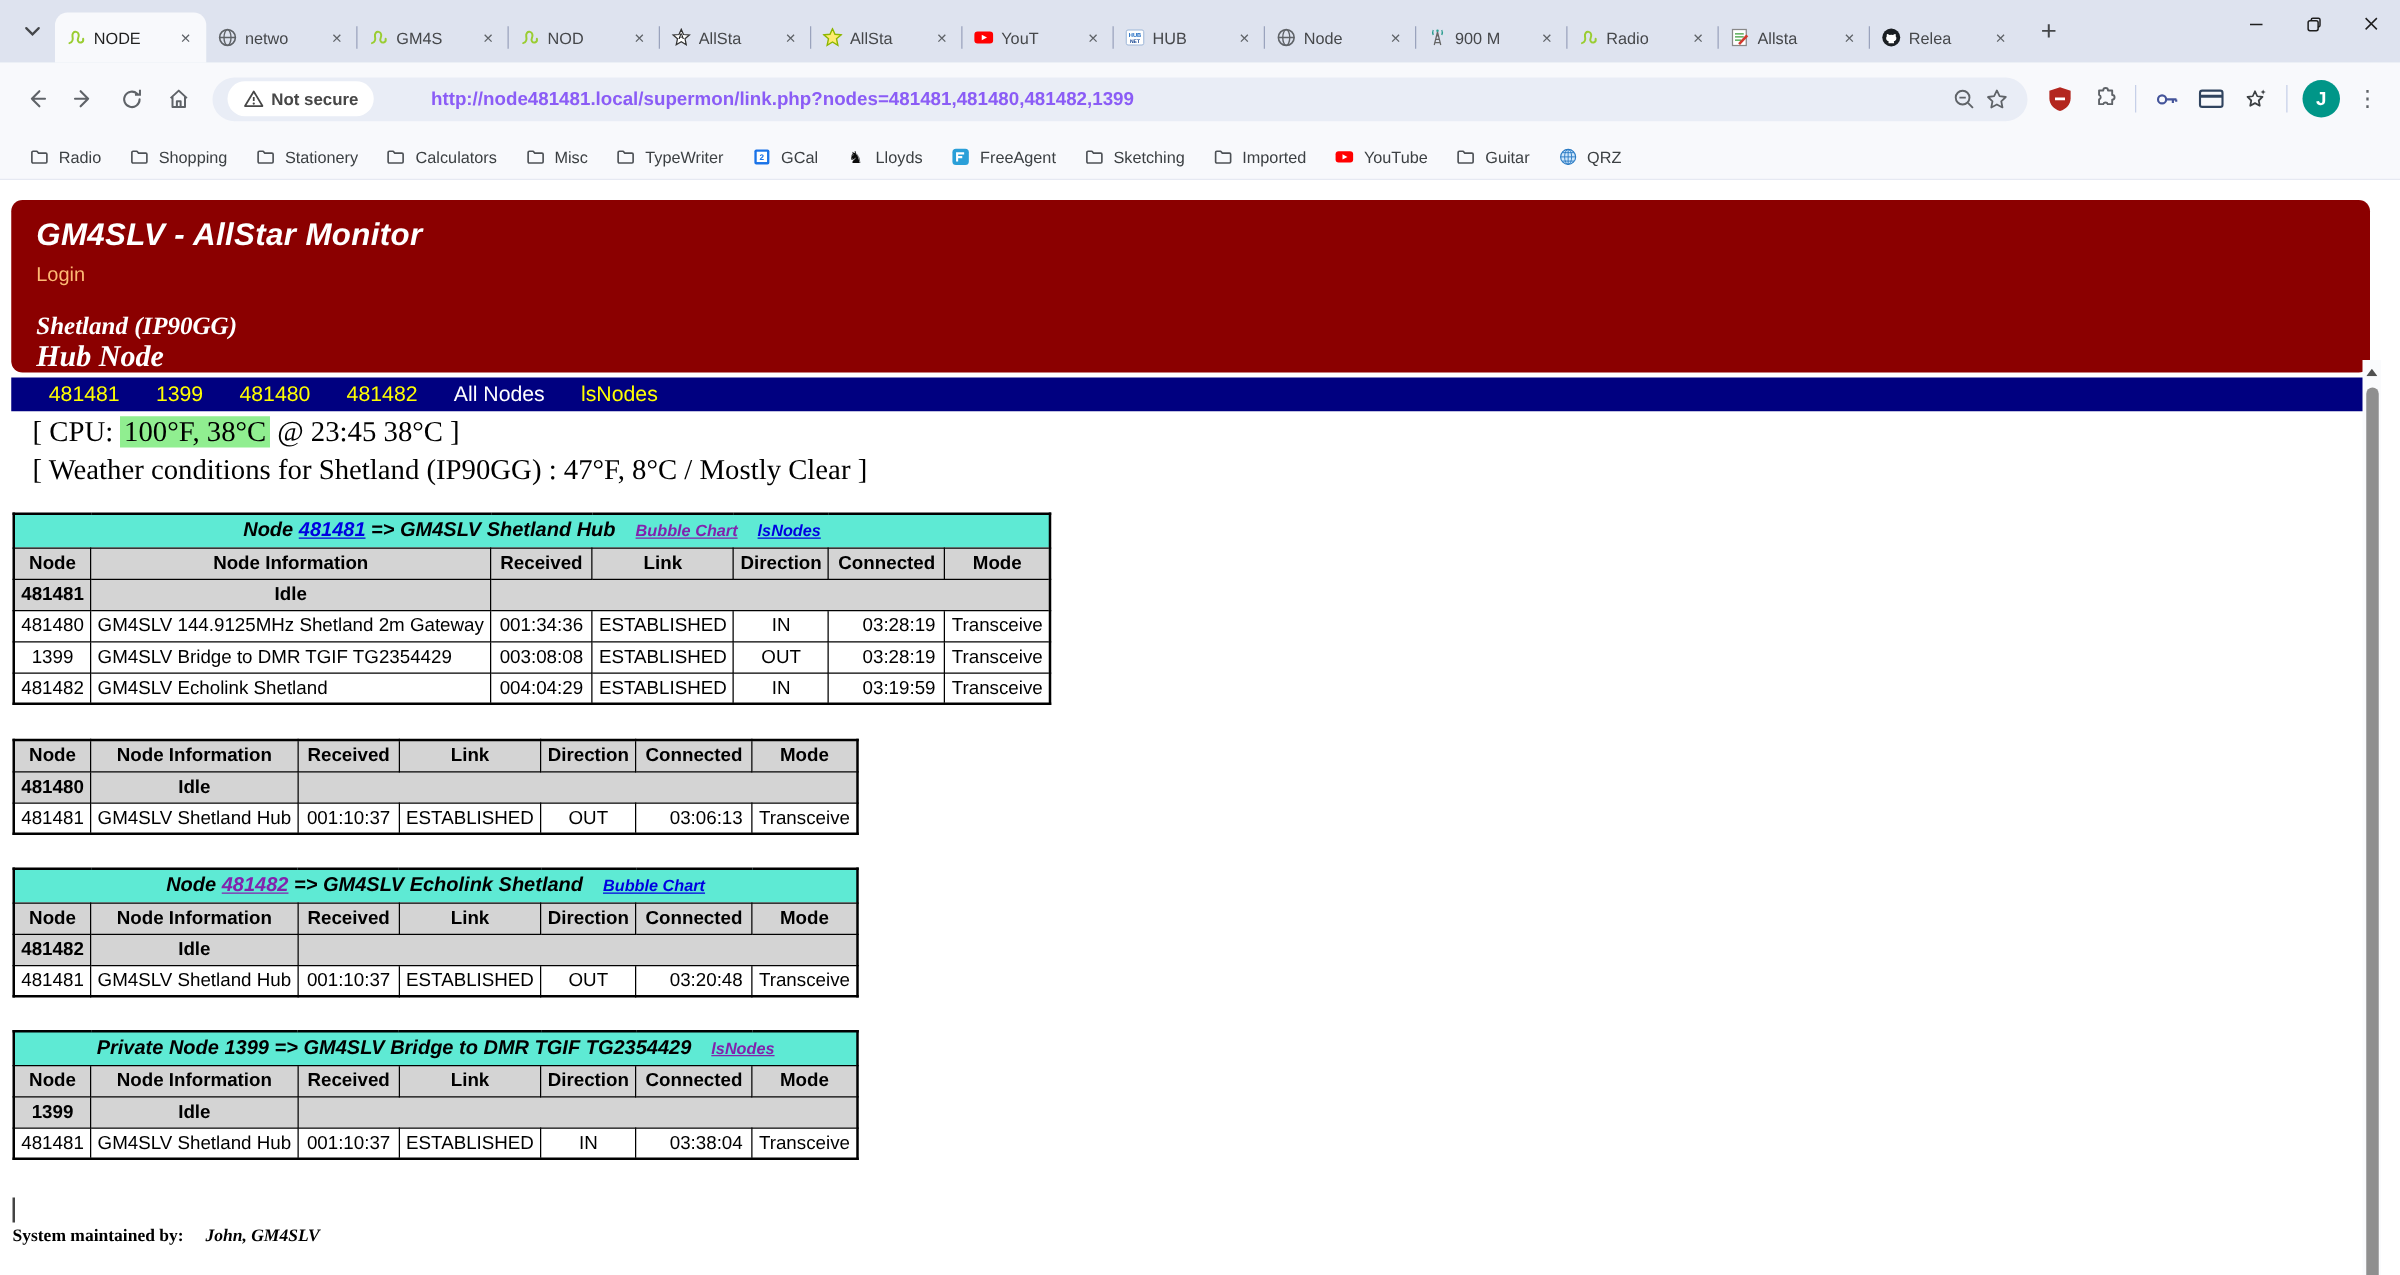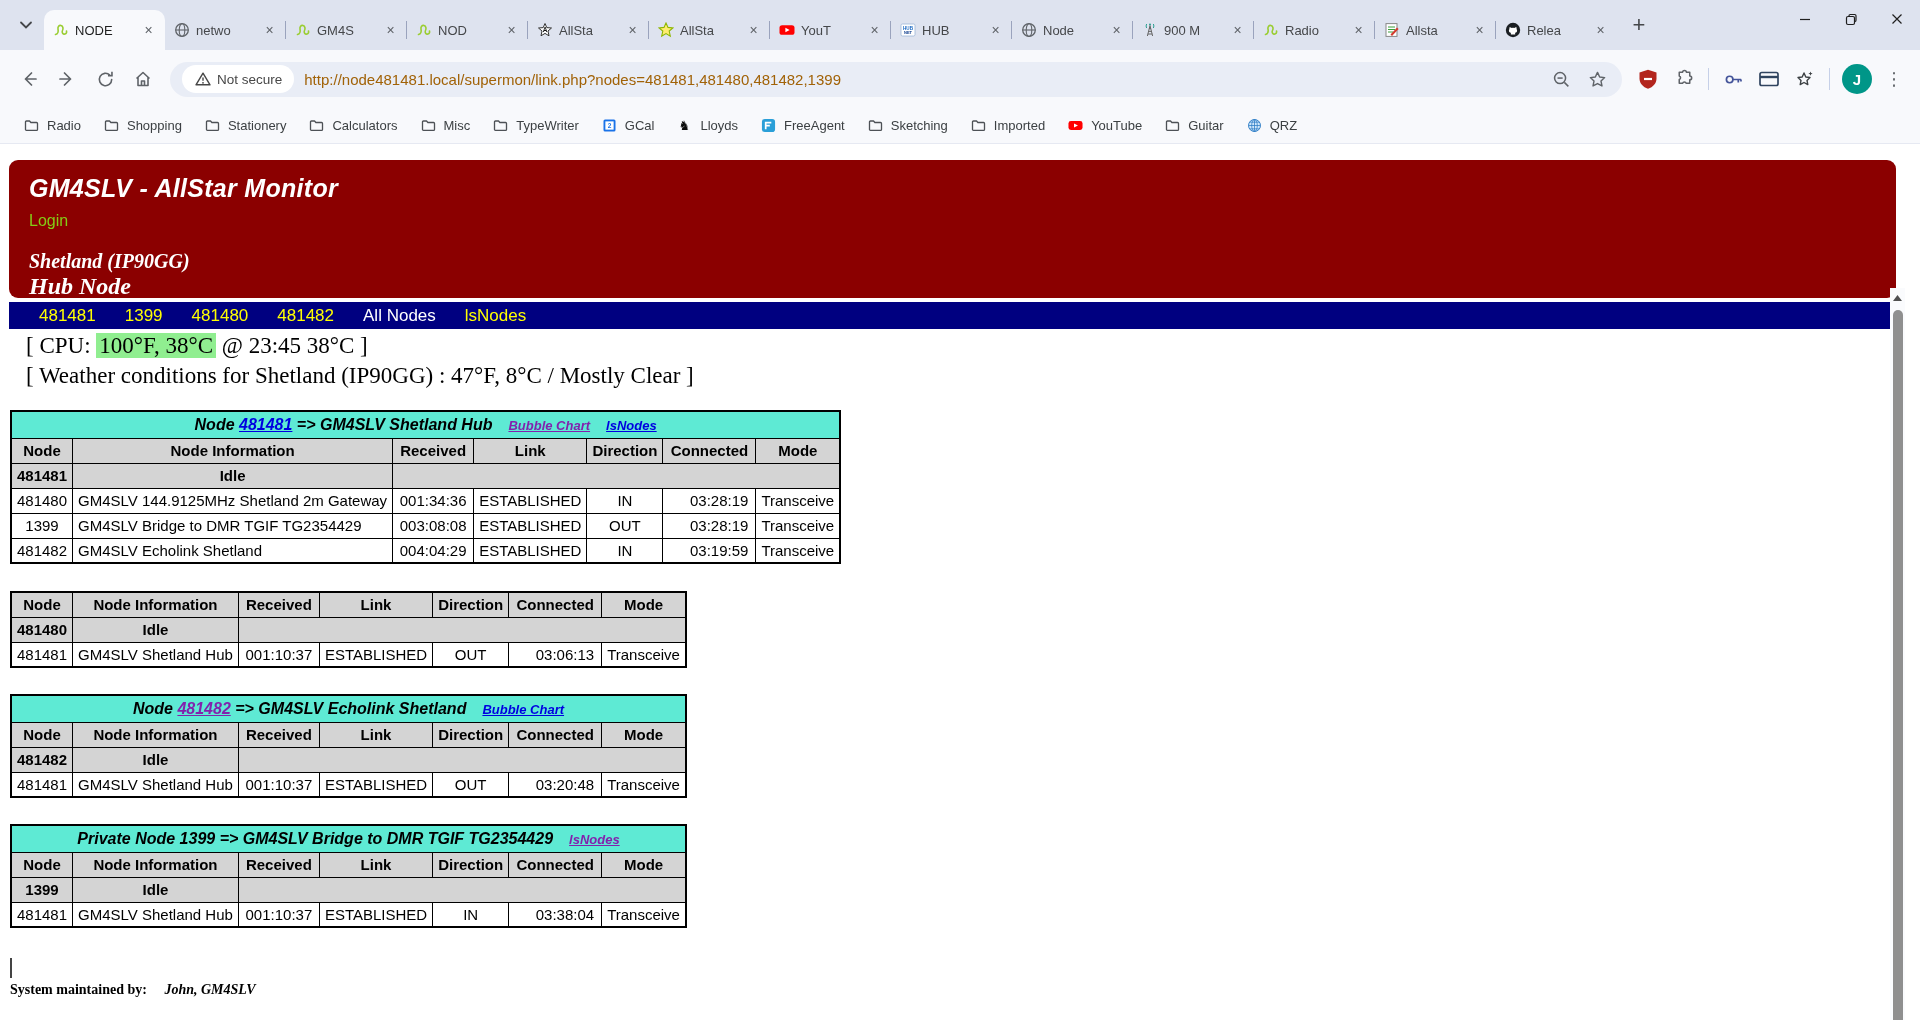--- a/index.html
+++ b/index.html
@@ -19,41 +19,41 @@
   .tab-title { flex:1; overflow:hidden; white-space:nowrap; }
   .tab-close { width:17px; height:17px; flex:0 0 17px; border-radius:50%; display:flex; align-items:center; justify-content:center;
                font-size:14px; color:#5f6368; }
   .newtab-btn { width:36px; height:36px; margin:0 0 7px 4px; display:flex; align-items:center; justify-content:center;
                 font-size:22px; color:#45474a; border-radius:50%; }
   .win-controls { position:absolute; right:0; top:0; height:38px; display:flex; }
   .win-btn { width:46px; height:38px; display:flex; align-items:center; justify-content:center; color:#1f1f1f; font-size:15px; }
 
   .toolbar { height:58px; background:#f8f9fc; display:flex; align-items:center; padding:0 12px; gap:4px; }
   .nav-btn { width:34px; height:34px; display:flex; align-items:center; justify-content:center; color:#5f6368; font-size:20px; border-radius:50%; }
-  .omnibox { flex:1; height:35px; margin:0 6px; background:#e9edf6; border-radius:20px; display:flex; align-items:center; padding:0 12px; gap:10px; min-width:0; }
+  .omnibox { flex:1; height:35px; margin:0 6px; background:#e9edf6; border-radius:20px; display:flex; align-items:center; padding:0 12px; min-width:0;font-weight:bold; }
   .sec-chip { background:#fff; border-radius:14px; height:28px; display:flex; align-items:center; gap:6px; padding:0 12px; color:#474747; font-size:13.5px; white-space:nowrap; }
-  .url { flex:1; color:#a16207; font-size:15px; white-space:nowrap; overflow:hidden; }
+  .url { flex:1; color:#8b5cf6; font-size:15px; white-space:nowrap; overflow:hidden;margin-left:46px; }
   .omni-ic { width:26px; height:26px; display:flex; align-items:center; justify-content:center; color:#5f6368; }
   .ext-ic { width:32px; height:32px; display:flex; align-items:center; justify-content:center; color:#5f6368; }
   .tb-sep { width:1px; height:22px; background:#c6d0e8; margin:0 4px; }
   .avatar { width:30px; height:30px; border-radius:50%; background:#009688; color:#fff; display:flex; align-items:center; justify-content:center;
             font-size:15px; font-weight:bold; margin:0 4px; }
   .menu-dots { font-size:18px; color:#5f6368; width:28px; text-align:center; }
 
   .bookmarks { height:36px; background:#f8f9fc; display:flex; align-items:center; padding:0 14px; gap:4px; border-bottom:1px solid #e6e9f2; }
   .bm { display:flex; align-items:center; gap:7px; padding:4px 9px; border-radius:7px; color:#3c4043; font-size:13px; white-space:nowrap; }
   .bm .favicon svg { width:15px; height:15px; }
 
   
   .content { position:relative; width:1905px; height:876px; background:#fff; overflow:hidden;
              font-family:"Liberation Serif", serif; color:#000; }
   .banner { margin:16px 9px 0 9px; height:138px; background:#8b0000; border-radius:9px; padding:14px 0 0 20px; color:#fff;
             font-family:"Liberation Sans", sans-serif; }
   .banner-title { font-size:25px; font-weight:bold; font-style:italic; letter-spacing:.3px; }
-  .banner-login { font-size:16px; color:#84cc16; margin-top:9px; }
+  .banner-login { font-size:16px; color:#fdba74; margin-top:9px; }
   .banner-loc { font-family:"Liberation Serif", serif; font-weight:bold; font-style:italic; font-size:20px; margin-top:20px; }
   .banner-node { font-family:"Liberation Serif", serif; font-weight:bold; font-style:italic; font-size:24px; }
   .navbar { margin:4px 9px 0 9px; height:27px; background:#000080; display:flex; align-items:center; gap:29px; padding-left:30px;
             font-family:"Liberation Sans", sans-serif; font-size:17px; }
   .nav-yellow { color:#ffff00; } .nav-white { color:#ffffff; }
   .statusline { margin-left:26px; margin-top:4px; font-size:23px; }
   .hl-green { background:#90ee90; padding:0 3px; }
 
   table.ntable { border-collapse:collapse; margin:0 0 0 10px; font-family:"Liberation Sans", sans-serif; font-size:15px;
                  border:2px solid #000; }

